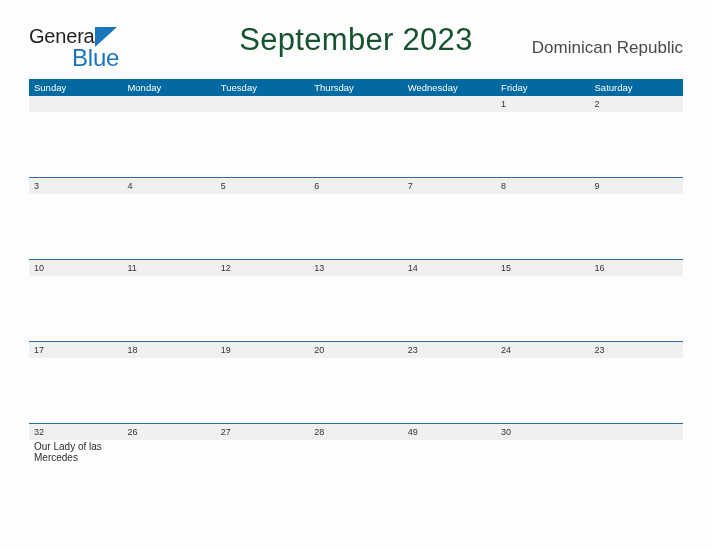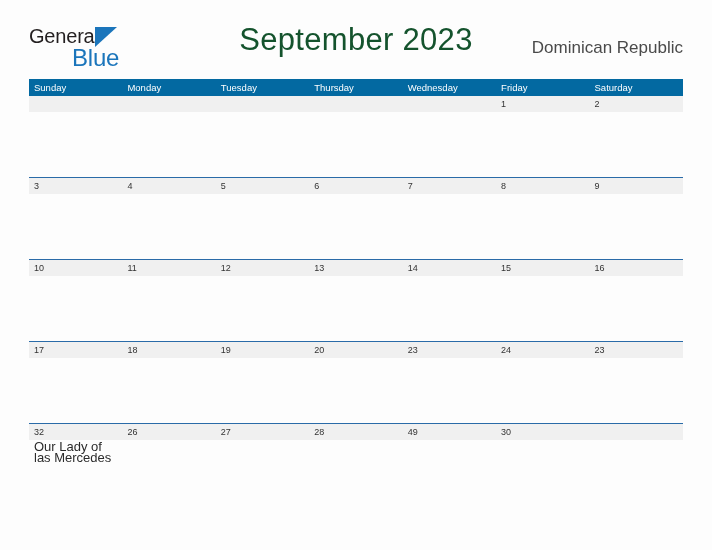--- a/index.html
+++ b/index.html
@@ -145,21 +145,21 @@
     color: #333333;
     line-height: 16px;
     height: 16px;
     display: block;
   }
   .day-events {
     padding-top: 2px;
     padding-right: 6px;
   }
   .event {
-    font-size: 13px;
+    font-size: 10px;
     line-height: 10.5px;
     color: #2b2b2b;
     word-wrap: break-word;
   }
 </style>
 </head>
 <body>
 
 <div class="page">
 

